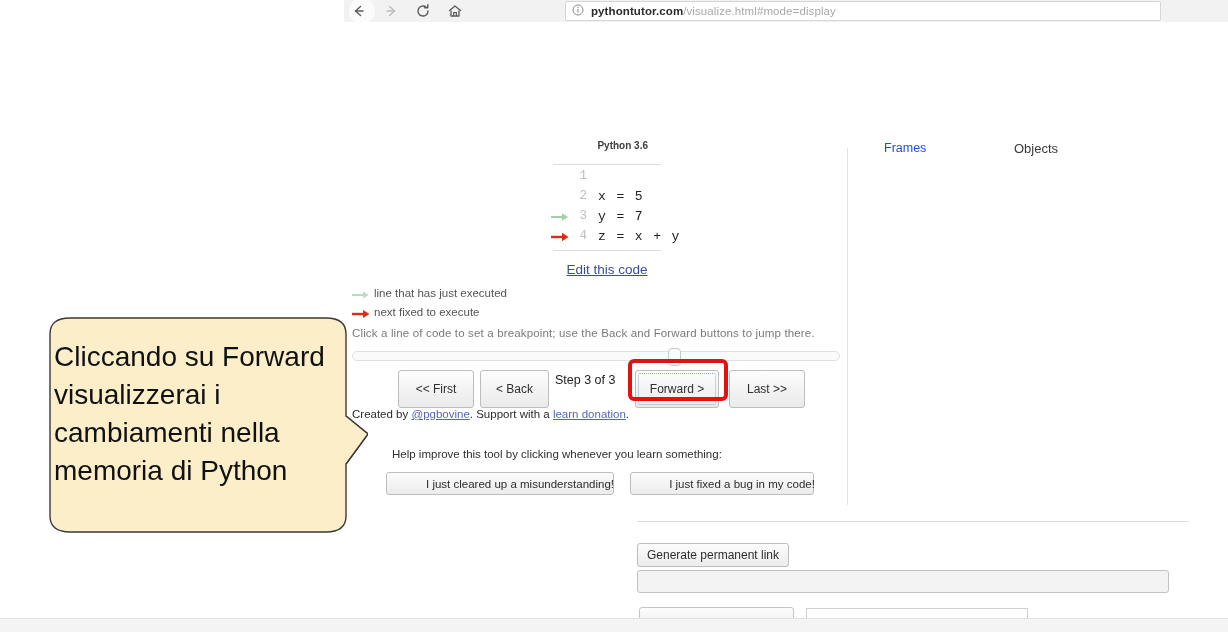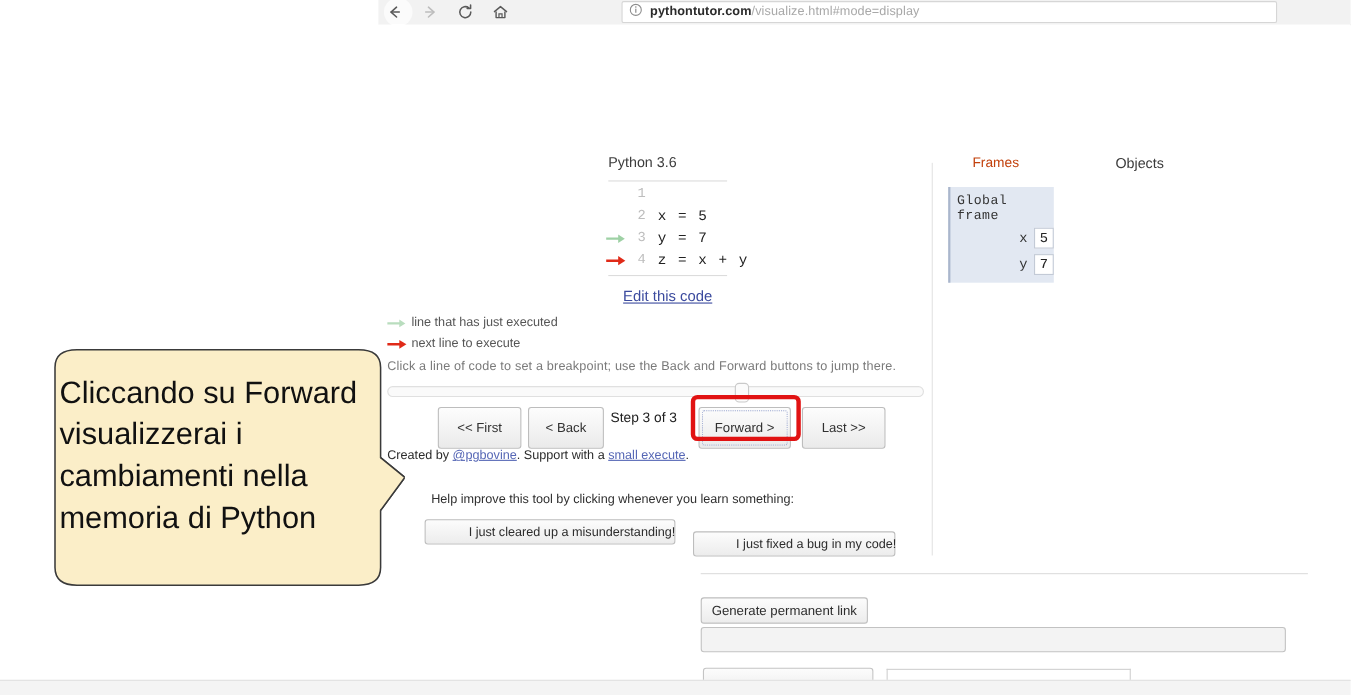--- a/index.html
+++ b/index.html
@@ -33,22 +33,22 @@
   .url-info{margin-right:7px;flex:0 0 auto;}
   .url-text{font-size:11.5px;color:#a8a8a8;white-space:nowrap;letter-spacing:.1px;}
   .url-text b{color:#2b2b2b;font-weight:700;}
 
   
   .page{position:absolute;left:0;top:22px;width:1228px;height:610px;background:#fff;}
   .bottom-strip{position:absolute;left:0;top:618px;width:1228px;height:14px;background:#f4f4f4;border-top:1px solid #e2e2e2;}
 
   
   .py-version{
-    position:absolute;left:553px;top:140px;width:95px;text-align:left;
-    font-size:13px;color:#3d3d3d;
+    position:absolute;left:553px;top:140px;width:95px;text-align:right;
+    font-size:10px;color:#3d3d3d;font-weight:bold;
   }
   .code-box{position:absolute;left:553px;top:166px;width:210px;}
   .code-rule-top{position:absolute;left:553px;top:164px;width:108px;height:1px;background:#dcdcdc;}
   .code-rule-bot{position:absolute;left:553px;top:250px;width:108px;height:1px;background:#dcdcdc;}
   .code-line{
     display:flex;align-items:center;height:20px;
     font-family:"Liberation Mono","DejaVu Sans Mono",monospace;font-size:13px;
   }
   .arrow-cell{width:20px;height:20px;position:relative;flex:0 0 auto;}
   .lineno{width:14px;text-align:right;color:#bdbdbd;font-size:12.5px;flex:0 0 auto;}
@@ -110,27 +110,27 @@
   .fb-btn{
     position:absolute;top:472px;height:23px;
     background:linear-gradient(#fcfcfc,#ececec);
     border:1px solid #bdbdbd;border-radius:3px;
     font-size:11.5px;color:#2c2c2c;
     display:flex;align-items:center;justify-content:center;box-sizing:border-box;cursor:pointer;
     white-space:nowrap;
     padding-left:40px;
   }
   #fb1{left:386px;width:228px;}
-  #fb2{left:630px;width:184px;margin-top:11px;}
+  #fb2{left:630px;width:184px;}
 
   
   .vdiv{position:absolute;left:847px;top:148px;width:1px;height:357px;background:#e3e3e3;}
 
   
-  .frames-hdr{position:absolute;left:884px;top:141px;font-size:12.5px;color:#c2410c;}
+  .frames-hdr{position:absolute;left:884px;top:141px;font-size:12.5px;color:#1d4ed8;}
   .objects-hdr{position:absolute;left:1014px;top:141px;font-size:13px;color:#3a3a3a;}
   .global-frame{
     position:absolute;left:862px;top:170px;width:96px;
     background:#e2e8f2;
     border-left:2px solid #aab6cc;
     box-sizing:border-box;padding:5px 0 6px 0;
   }
   .gf-title{
     font-family:"Liberation Mono","DejaVu Sans Mono",monospace;
     font-size:12px;color:#333;padding-left:6px;letter-spacing:.4px;
@@ -276,64 +276,53 @@
       </div>
       <div class="legend-label">line that has just executed</div>
     </div>
     <div class="legend-row">
       <div class="legend-arrow">
         <svg width="20" height="10" viewBox="0 0 20 10" style="margin-top:2px">
           <path d="M0 5 L12 5" stroke="#e02a18" stroke-width="2.4"></path>
           <path d="M11 1 L17.5 5 L11 9 Z" fill="#e02a18"></path>
         </svg>
       </div>
-      <div class="legend-label">next line to execute</div>
+      <div class="legend-label">next fixed to execute</div>
     </div>
   </div>
   <div class="hint">Click a line of code to set a breakpoint; use the Back and Forward buttons to jump there.</div>
 
   <div class="slider-track"></div>
   <div class="slider-handle"></div>
 
   <div class="btnrow">
     <div class="vcr-btn" id="btn-first">&lt;&lt; First</div>
     <div class="vcr-btn" id="btn-back">&lt; Back</div>
     <div class="step-label">Step 3 of 3</div>
     <div class="vcr-btn" id="btn-forward">
       <span>Forward &gt;</span>
       <span class="inner-dash"></span>
     </div>
     <div class="vcr-btn" id="btn-last">Last &gt;&gt;</div>
   </div>
   <div class="redbox"></div>
 
   <div class="credits">
-    <span>Created by </span><a href="#">@pgbovine</a><span>. Support with a </span><a href="#">small execute</a><span>.</span>
+    <span>Created by </span><a href="#">@pgbovine</a><span>. Support with a </span><a href="#">learn donation</a><span>.</span>
   </div>
 
   <div class="improve">Help improve this tool by clicking whenever you learn something:</div>
   <div class="fb-btn" id="fb1">I just cleared up a misunderstanding!</div>
   <div class="fb-btn" id="fb2">I just fixed a bug in my code!</div>
 
   <div class="vdiv"></div>
 
   <div class="frames-hdr">Frames</div>
   <div class="objects-hdr">Objects</div>
 
-  <div class="global-frame">
-    <div class="gf-title">Global frame</div>
-    <div class="var-row">
-      <span class="var-name">x</span>
-      <span class="var-val">5</span>
-    </div>
-    <div class="var-row">
-      <span class="var-name">y</span>
-      <span class="var-val">7</span>
-    </div>
-  </div>
 
   <div class="hr-perma"></div>
   <div class="perma-btn">Generate permanent link</div>
   <input class="perma-input" placeholder="" style="">
   <div class="cut-btn"></div>
   <div class="cut-input"></div>
 
   <div class="bottom-strip"></div>
 
   <div class="callout-wrap">

